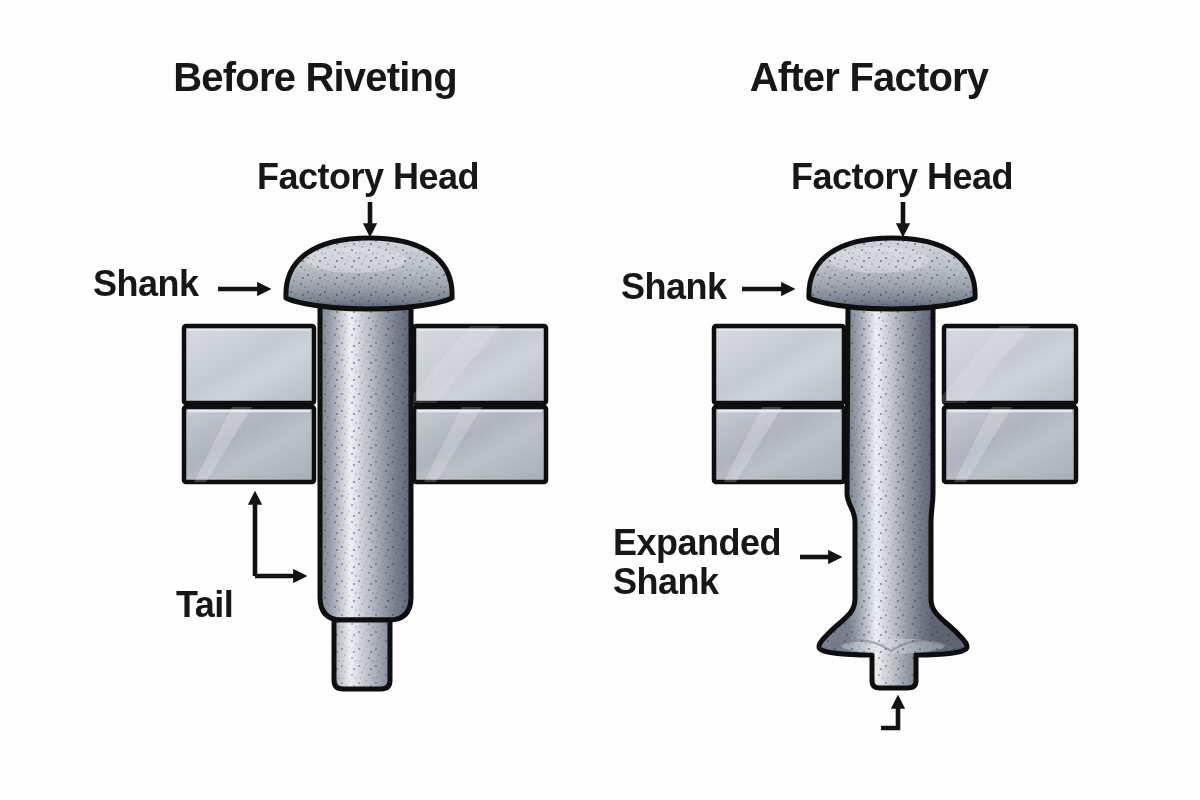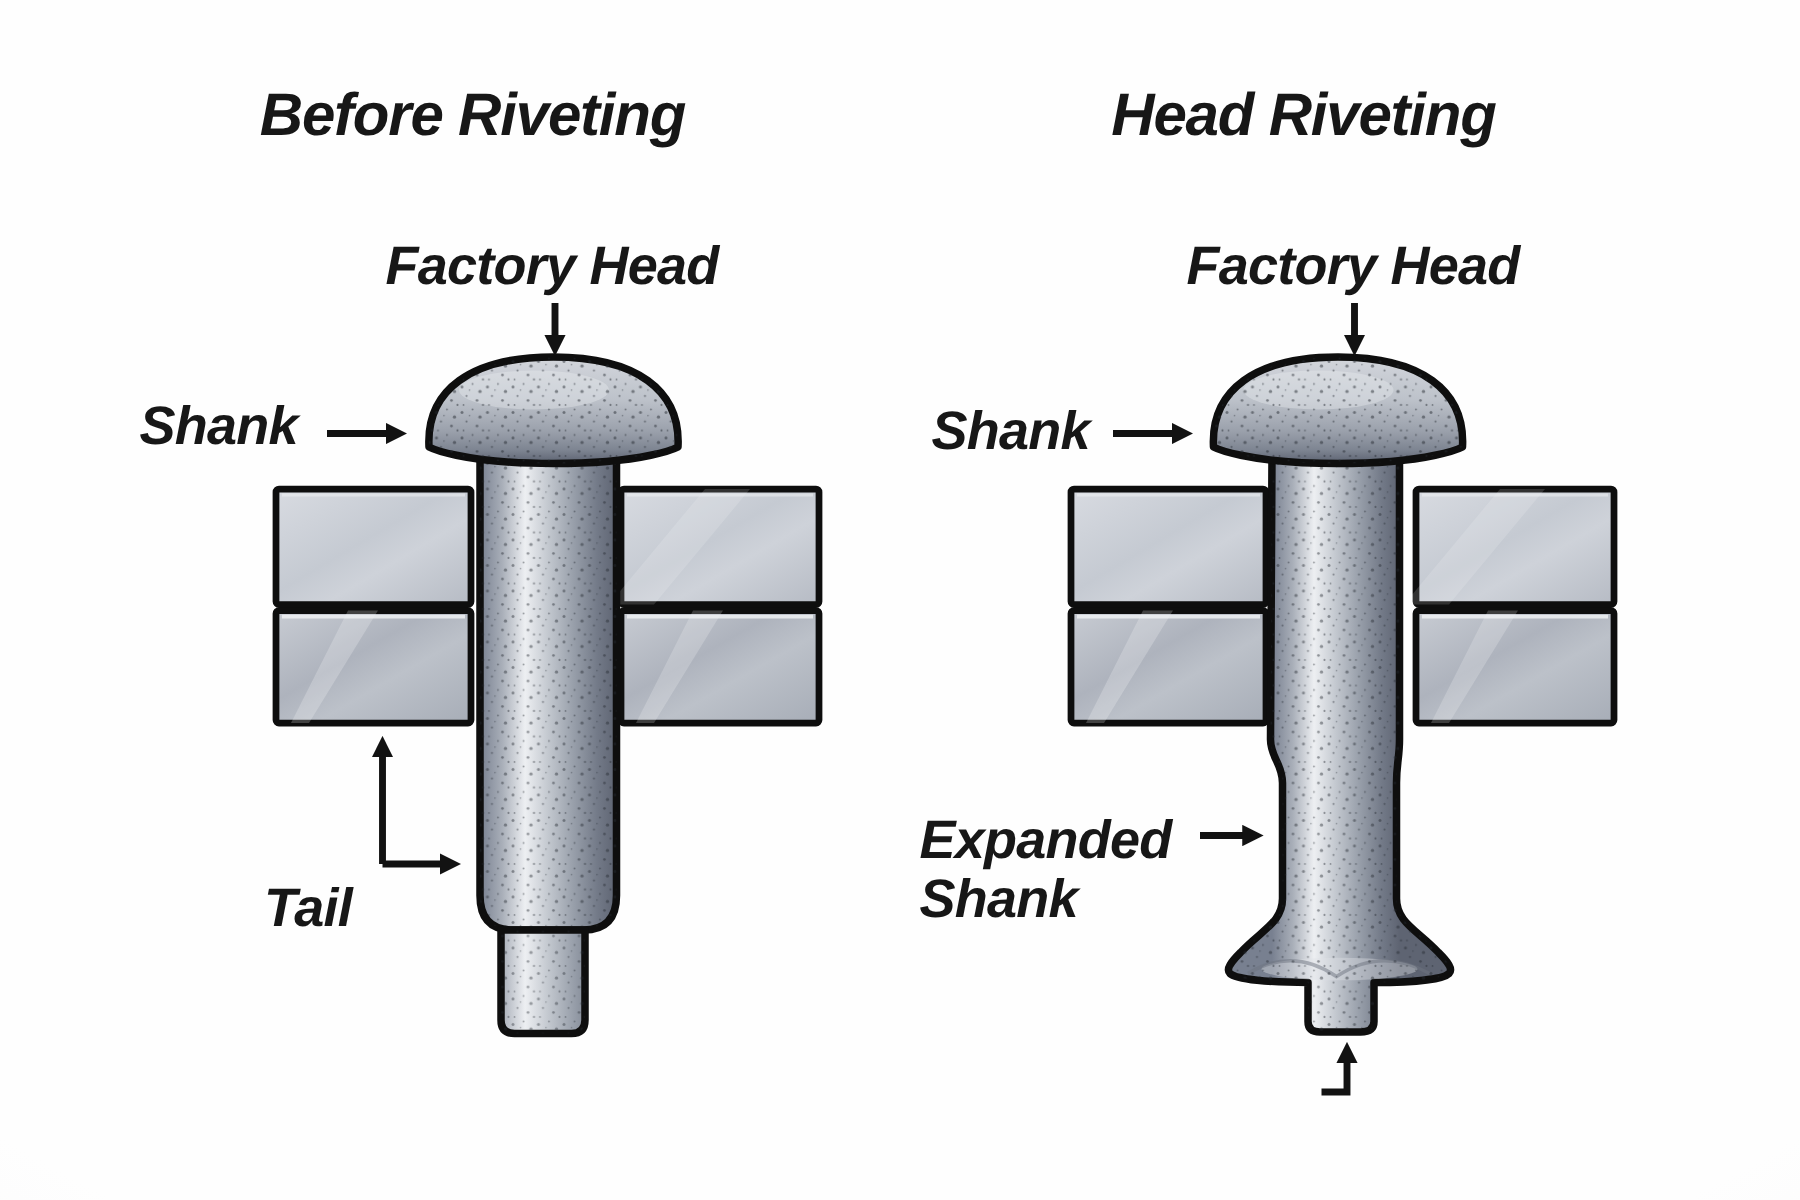--- a/index.html
+++ b/index.html
@@ -4,26 +4,26 @@
 <style>
   html,body{margin:0;padding:0;background:#ffffff;}
   .stage{
     position:relative;width:1200px;height:800px;overflow:hidden;
     background:radial-gradient(ellipse 120% 115% at 50% 45%, #fefefe 60%, #f0f0f2 100%);
     font-family:"Liberation Sans","DejaVu Sans",sans-serif;
   }
   .art{position:absolute;left:0;top:0;width:1200px;height:800px;}
   .label{
     position:absolute;color:#171717;font-weight:bold;white-space:nowrap;
-    line-height:1;letter-spacing:-0.5px;font-style:italic;
+    line-height:1;letter-spacing:-0.5px;
   }
   .title{font-size:40px;letter-spacing:-0.8px;transform:translateX(-50%);}
   .part{font-size:36px;}
   .centered{transform:translateX(-50%);text-align:center;}
-  .wrap2{white-space:normal;width:190px;line-height:1.07;margin-top:17px;}
+  .wrap2{white-space:normal;width:190px;line-height:1.07;}
 </style>
 </head>
 <body>
 
 <div class="stage">
 
   <svg class="art" viewBox="0 0 1200 800" aria-hidden="true">
     <defs>
       <pattern id="speck" width="17" height="17" patternUnits="userSpaceOnUse">
         <g fill="#242930">
@@ -152,21 +152,21 @@
       <path d="M255,576 V502" marker-end="url(#ah)"></path>
       <path d="M255,576 H296" marker-end="url(#ah)"></path>
       <path d="M903,202 V226" marker-end="url(#ah)"></path>
       <path d="M742,289 H784" marker-end="url(#ah)"></path>
       <path d="M800,557 H831" marker-end="url(#ah)"></path>
       <path d="M881,728 H898 V706" marker-end="url(#ah)"></path>
     </g>
   </svg>
 
   <div class="label title" style="left:315px;top:57px;">Before Riveting</div>
-  <div class="label title" style="left:869px;top:57px;">Head Riveting</div>
+  <div class="label title" style="left:869px;top:57px;">After Factory</div>
 
   <div class="label part centered" style="left:368px;top:159px;">Factory Head</div>
   <div class="label part" style="left:93px;top:266px;">Shank</div>
   <div class="label part" style="left:176px;top:587px;">Tail</div>
 
   <div class="label part centered" style="left:902px;top:159px;">Factory Head</div>
   <div class="label part" style="left:621px;top:269px;">Shank</div>
   <div class="label part wrap2" style="left:613px;top:524px;">Expanded Shank</div>
 
 </div>

